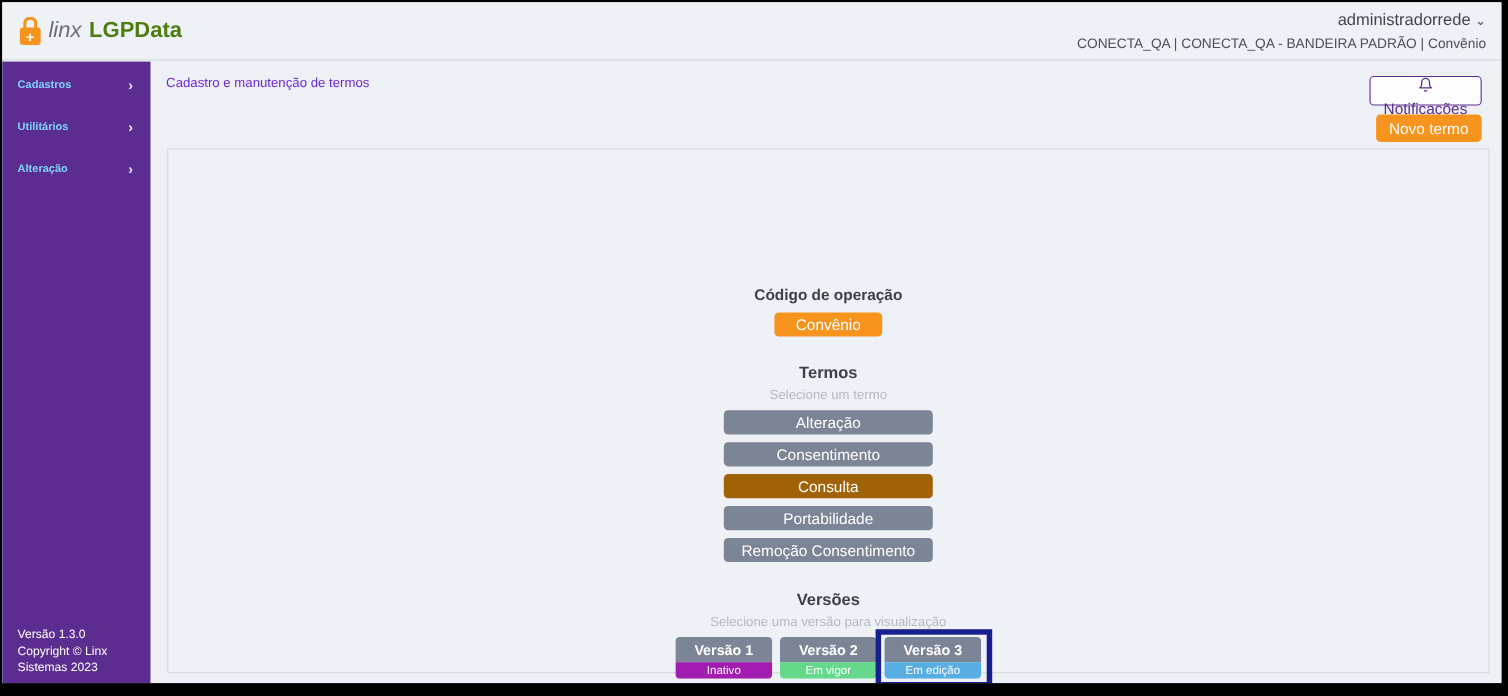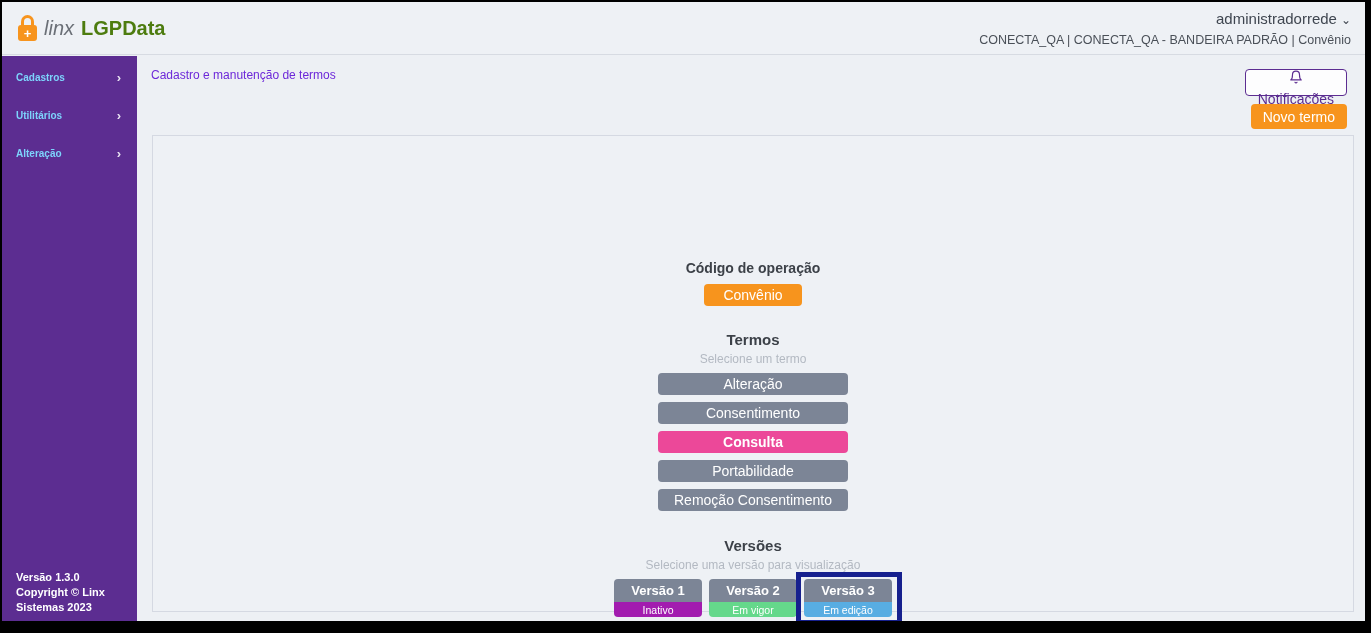--- a/index.html
+++ b/index.html
@@ -20,21 +20,21 @@
   .user-name { font-size:15px; color:#3f4650; }
   .user-caret { font-size:12px; color:#3f4650; margin-left:4px; }
   .user-context { font-size:12.5px; color:#4a5058; margin-top:5px; }
 
   
   .sidebar { position:absolute; left:0; top:54px; width:135px; height:565px; background:#5c2d91; }
   .nav-item { height:38px; display:flex; align-items:center; justify-content:space-between; padding:0 16px 0 14px; cursor:pointer; }
   .nav-list { padding-top:2px; }
   .nav-label { color:#7dd3fc; font-size:10px; font-weight:bold; }
   .nav-chevron { color:#e8e2f2; font-size:13px; font-weight:bold; }
-  .side-footer { position:absolute; left:14px; bottom:6px; color:#fff; font-size:11px; line-height:15px;font-weight:bold; }
+  .side-footer { position:absolute; left:14px; bottom:6px; color:#fff; font-size:11px; line-height:15px; }
 
   
   .main { position:absolute; left:135px; top:54px; width:1228px; height:565px; background:#edf0f4; }
   .page-title { position:absolute; left:14px; top:12px; font-size:12px; color:#6d28d9; }
   .btn-notifications { position:absolute; right:18px; top:13px; height:27px; display:flex; align-items:center; gap:7px;
     background:#fdfdfe; border:1px solid #5c2d91; border-radius:4px; color:#5c2d91; font-size:14px; padding:0 12px; cursor:pointer;flex-direction:column; }
   .bell-icon svg { display:block; }
   .btn-new-term { position:absolute; right:18px; top:48px; height:25px; display:flex; align-items:center;
     background:#f7941d; border:none; border-radius:4px; color:#fff; font-size:14px; padding:0 12px; cursor:pointer; }
 
@@ -42,21 +42,21 @@
   .panel { position:absolute; left:15px; top:79px; width:1202px; height:477px; background:#eef1f5; border:1px solid #d5d9e2; }
   .center-col { position:absolute; left:0; top:0; width:100%; display:flex; flex-direction:column; align-items:center; }
   .section-op { margin-top:124px; text-align:center; }
   .section-title { font-size:14px; font-weight:bold; color:#3c4148; }
   .section-title-lg { font-size:15px; font-weight:bold; color:#3c4148; }
   .chip-orange { display:inline-block; margin-top:8px; background:#f7941d; color:#fff; font-size:14px; padding:3px 19px; border-radius:4px; cursor:pointer; }
   .section-sub { font-size:12px; color:#b3b9c2; margin-top:4px; }
   .section-terms { margin-top:25px; text-align:center; }
   .terms-row { display:flex; gap:7px; margin-top:7px; justify-content:center;flex-direction:column; }
   .term-btn { background:#7c8596; color:#fff; font-size:14px; padding:3px 16px; border:none; border-radius:4px; cursor:pointer; white-space:nowrap; }
-  .term-btn.selected { background:#ec4899;font-weight:bold; }
+  .term-btn.selected { background:#a16207; }
   .section-versions { margin-top:26px; text-align:center; }
   .versions-row { position:relative; display:inline-flex; gap:7px; margin-top:7px; }
   .version-card { width:88px; border-radius:4px; overflow:hidden; cursor:pointer; }
   .version-top { height:23px; background:#7c8596; color:#fff; font-size:13px; font-weight:bold; display:flex; align-items:center; justify-content:center; }
   .version-status { height:15px; color:#fff; font-size:10.5px; display:flex; align-items:center; justify-content:center; }
   .highlight-ring { position:absolute; left:182px; top:-7px; width:106px; height:53px; border:5px solid #16208e; pointer-events:none; }
 </style>
 </head>
 <body>
 

